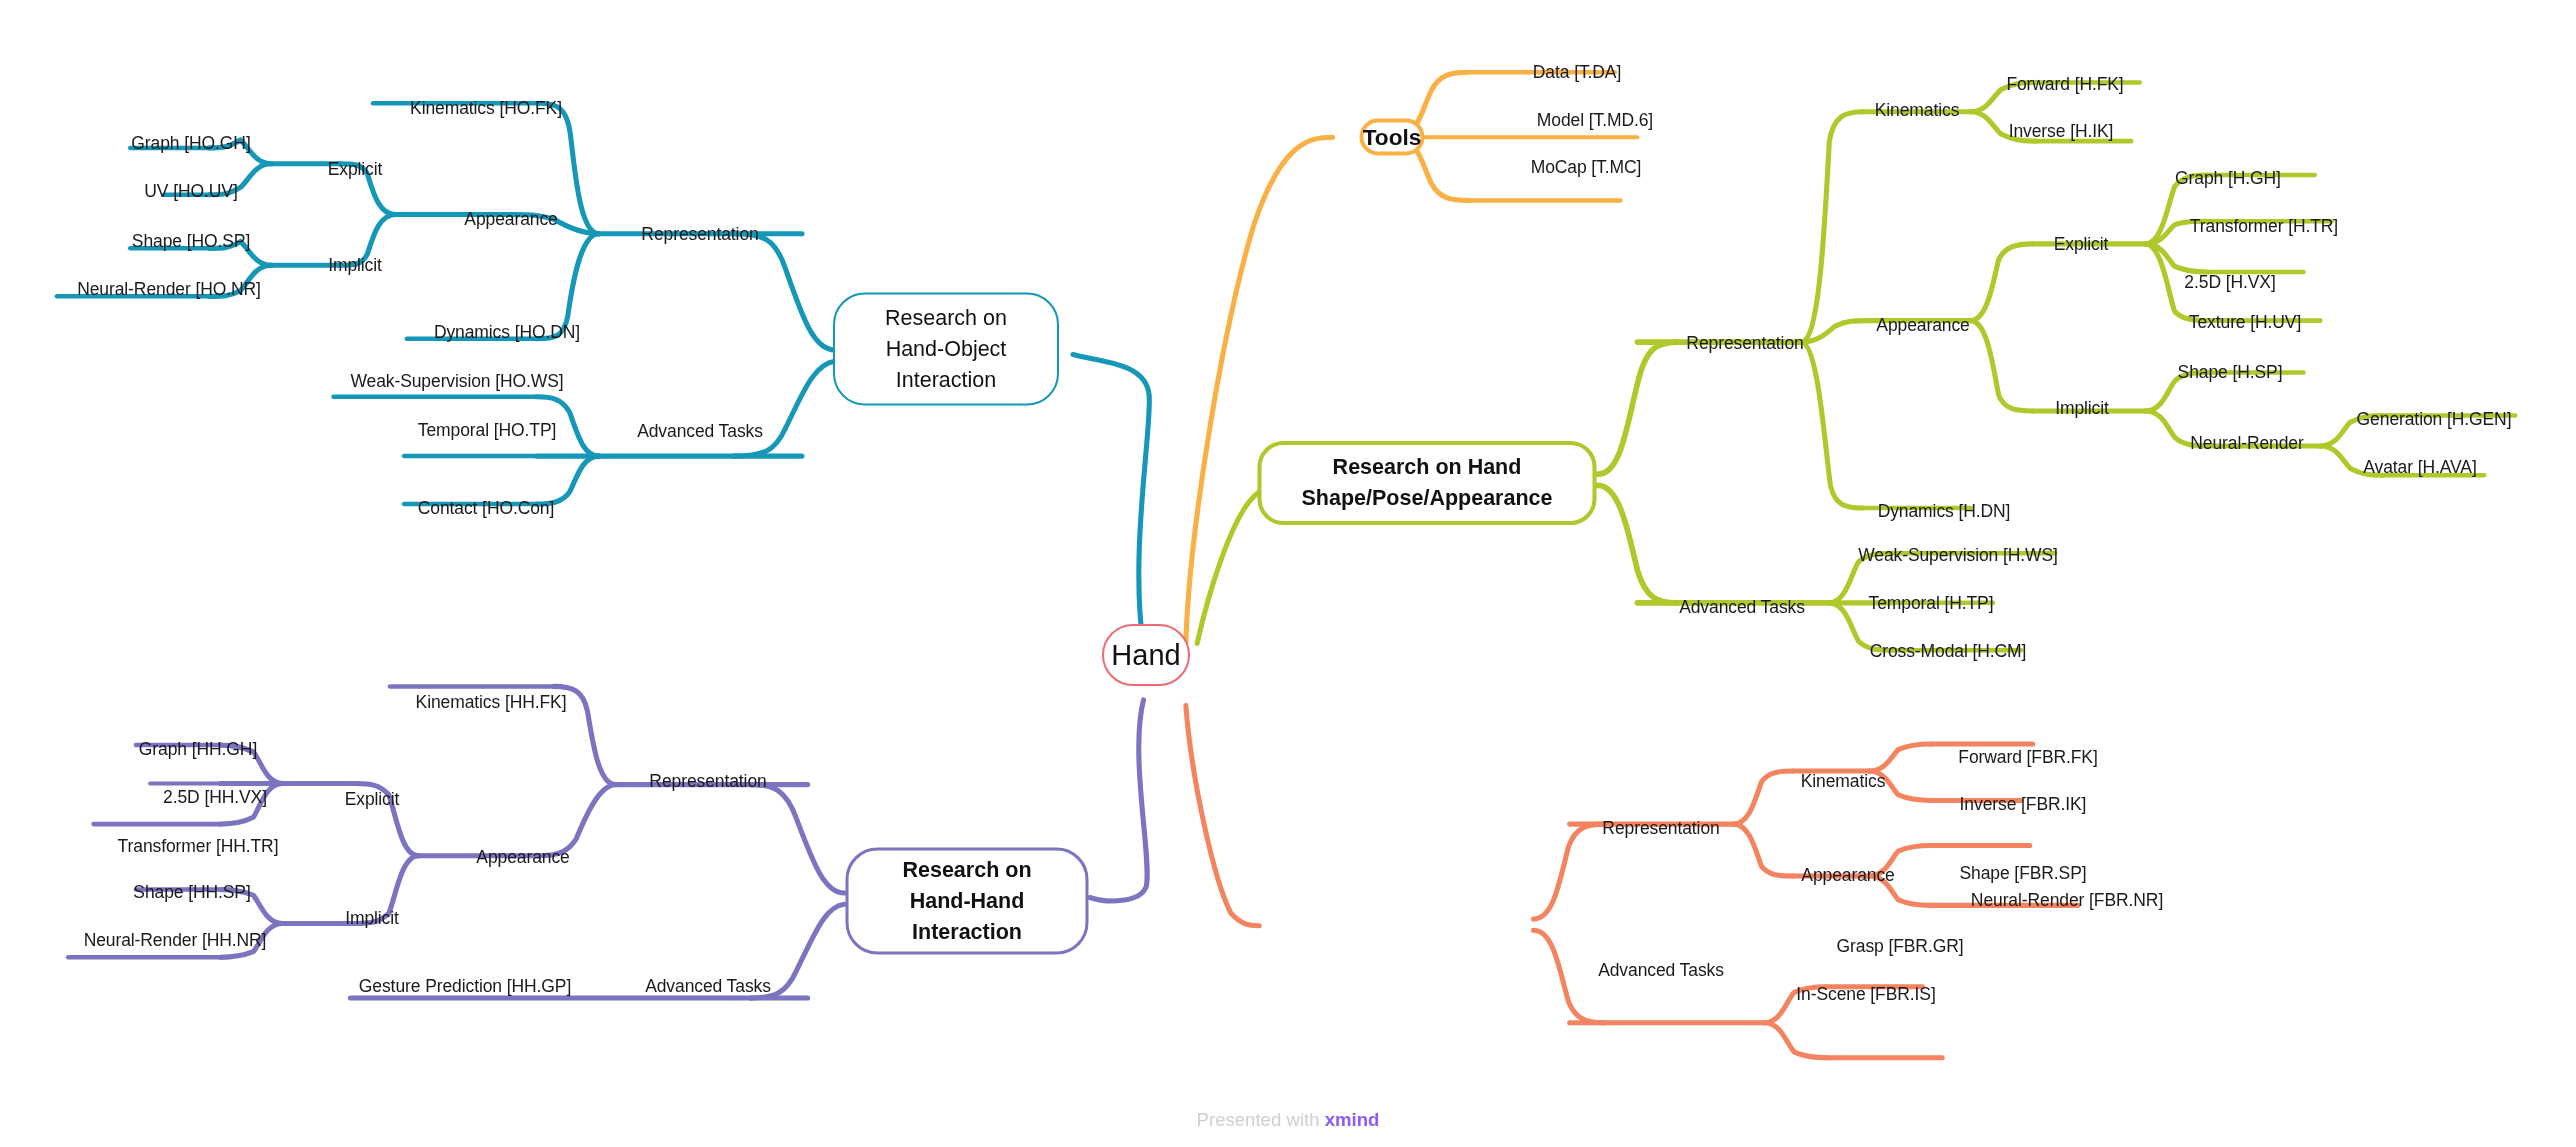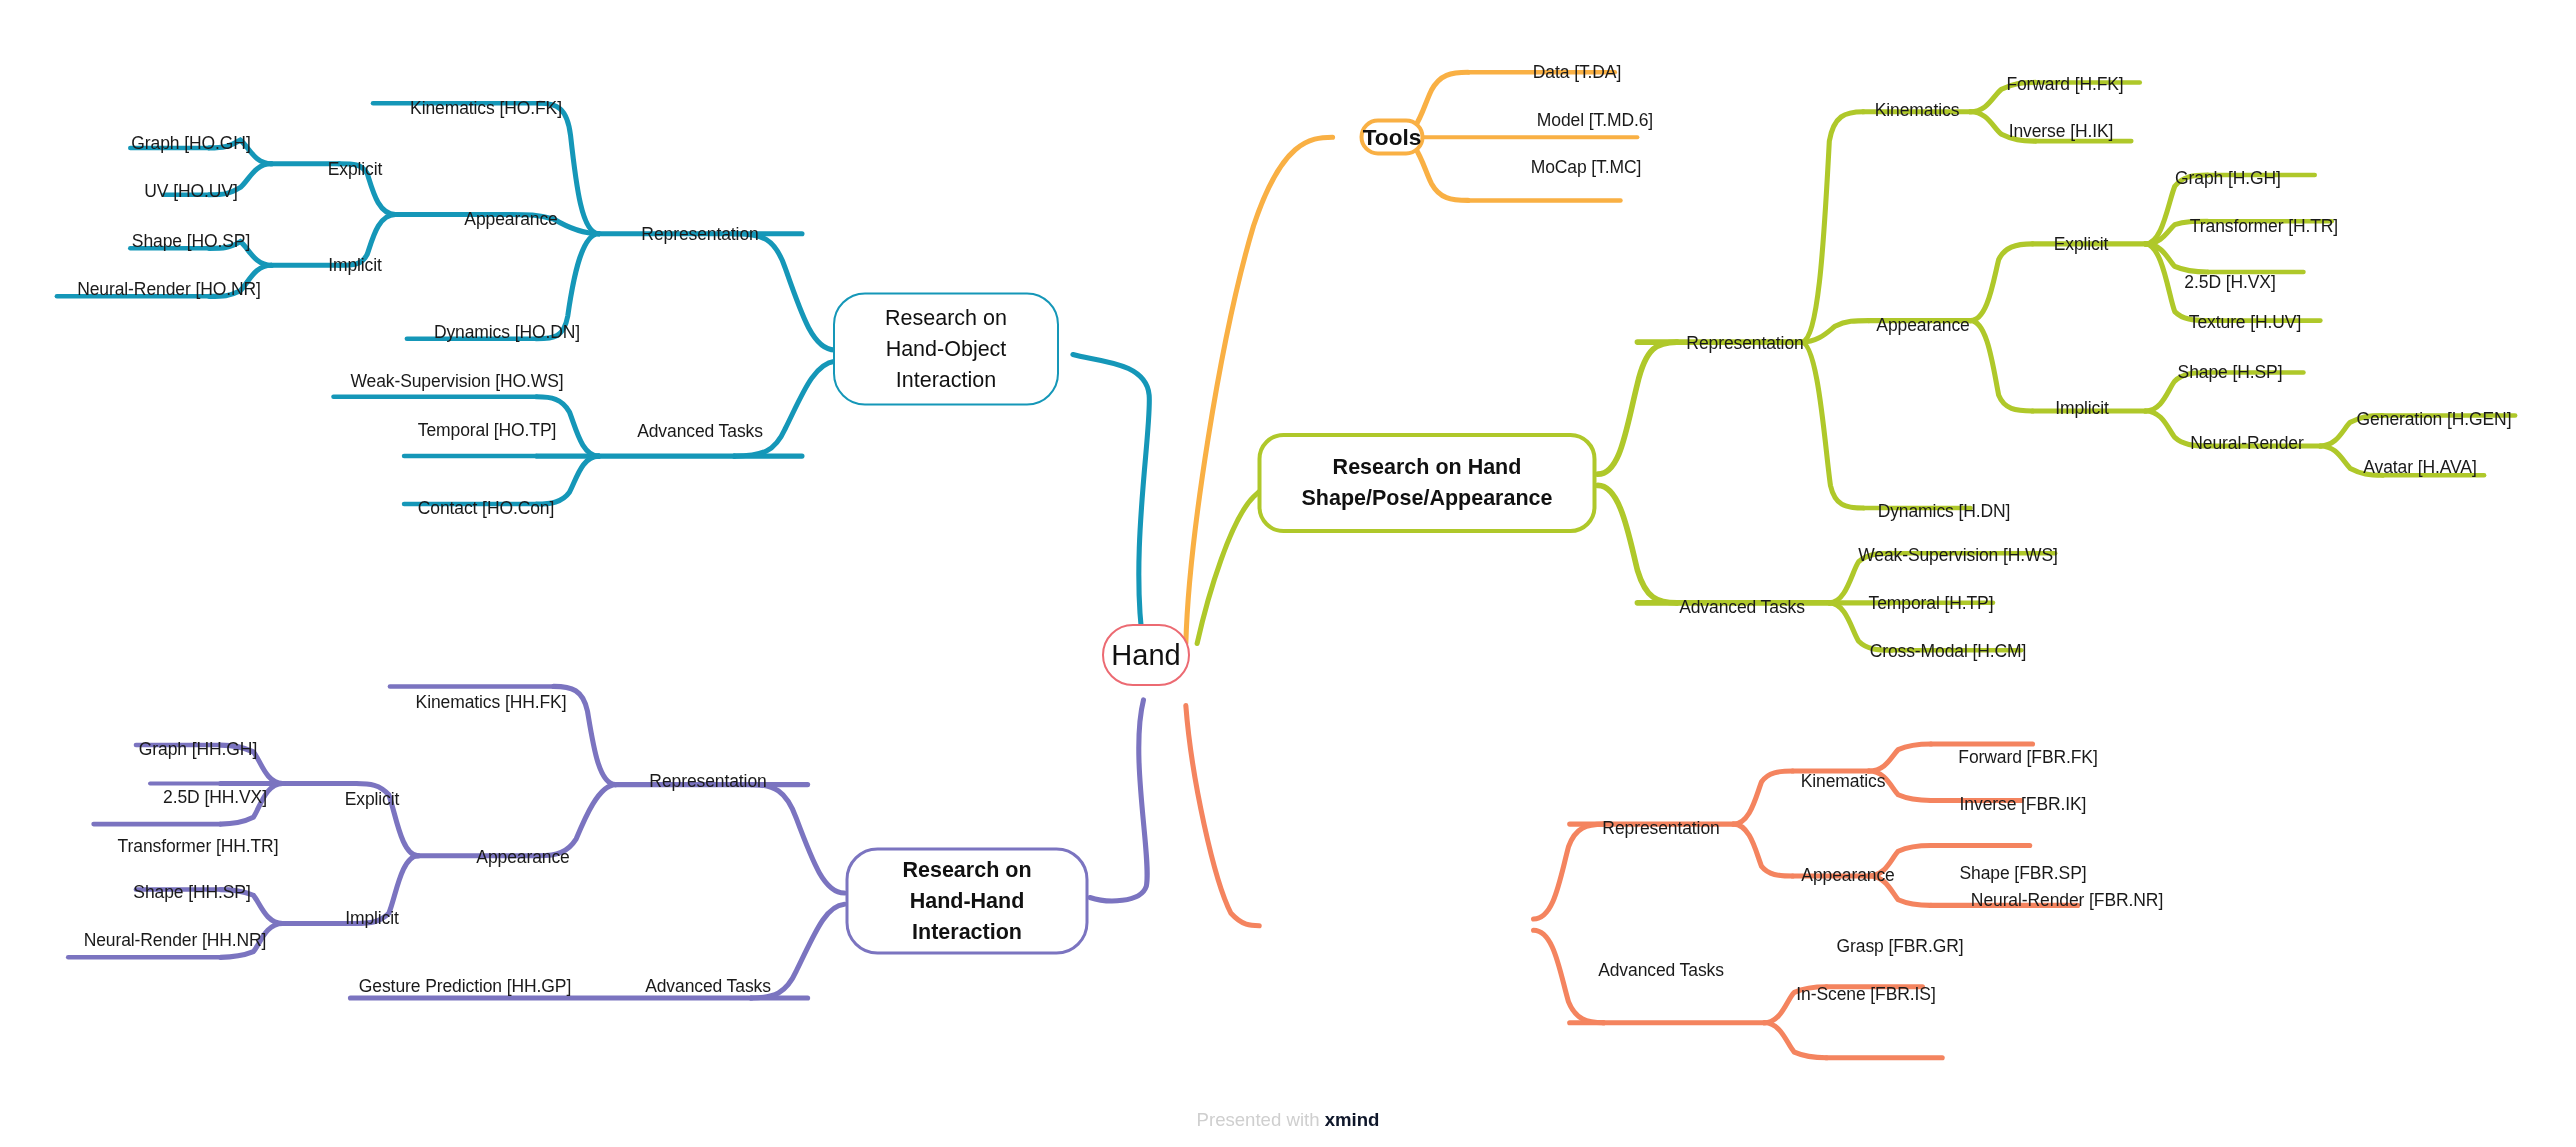--- a/index.html
+++ b/index.html
@@ -12,21 +12,21 @@
        justify-content:center;text-align:center;background:#fff;box-sizing:border-box;}
   .rootnode span{display:block;}
   #root-hand{font-size:29px;color:#111;border:2.8px solid #EC6A72;border-radius:40px;}
   #node-tools{font-size:22.6px;font-weight:bold;color:#111;border:4px solid #F9B044;border-radius:22.6px;}
   #node-ho{font-size:21.5px;color:#111;border:2.8px solid #1597B8;border-radius:32px;line-height:1.45;}
   #node-hsp{font-size:21.5px;font-weight:bold;color:#111;border:4px solid #AFC82A;border-radius:26px;line-height:1.45;}
   #node-hh{font-size:21.5px;font-weight:bold;color:#111;border:3.4px solid #7B74C0;border-radius:32px;line-height:1.45;}
   #node-fb{font-size:21.5px;font-weight:bold;color:#111;border:3.4px solid #F4845F;border-radius:26px;}
   #footer{position:absolute;left:50%;top:1120px;transform:translate(-50%,-50%);
      font-size:18.6px;color:#cfcfcf;white-space:nowrap;}
-  #footer b{color:#0f172a;}
+  #footer b{color:#8b5cf6;}
 </style>
 </head>
 <body>
 
 <div id="stage">
 
 <svg viewBox="0 0 4562 2032">
 
   <g fill="none" stroke="#1597B8" stroke-linecap="round">
 
@@ -239,21 +239,21 @@
 <div class="rootnode" id="node-tools" style="left:1392px;top:137px;width:65px;height:37px;">
   <span>Tools</span>
 </div>
 
 <div class="rootnode" id="node-ho" style="left:946px;top:349px;width:226px;height:113px;flex-direction:column;">
   <span>Research on</span>
   <span>Hand-Object</span>
   <span>Interaction</span>
 </div>
 
-<div class="rootnode" id="node-hsp" style="left:1427px;top:483px;width:339px;height:100px;flex-direction:column;">
+<div class="rootnode" id="node-hsp" style="left:1427px;top:483px;width:339px;height:84px;flex-direction:column;">
   <span>Research on Hand</span>
   <span>Shape/Pose/Appearance</span>
 </div>
 
 <div class="rootnode" id="node-hh" style="left:967px;top:901px;width:243px;height:107px;flex-direction:column;">
   <span>Research on</span>
   <span>Hand-Hand</span>
   <span>Interaction</span>
 </div>
 

